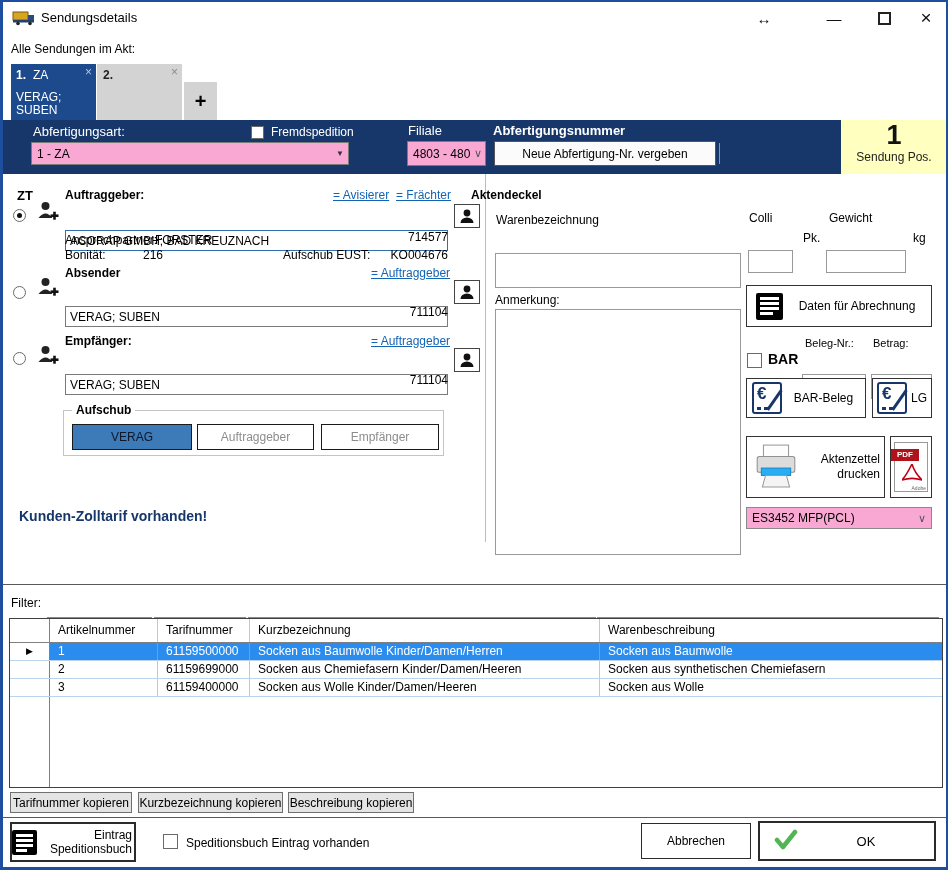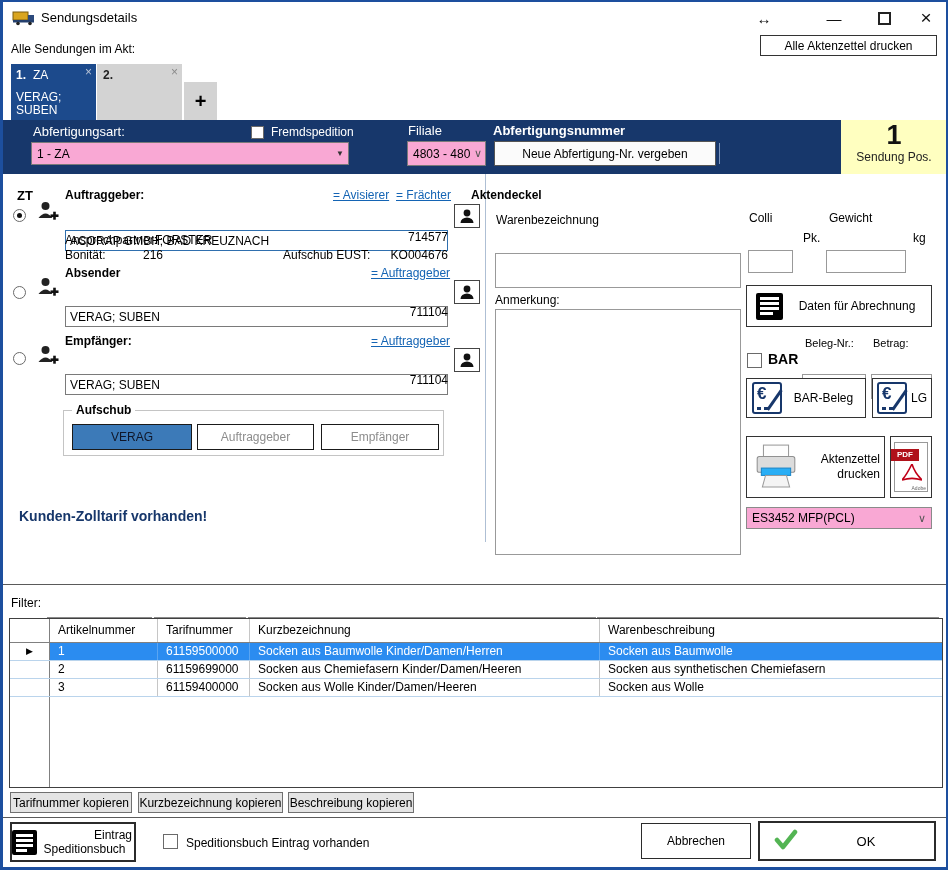--- a/index.html
+++ b/index.html
@@ -82,21 +82,20 @@
     <span class="lbl" style="left:38px;top:8px;font-size:13px;">Sendungsdetails</span>
     <span class="titlebtn" style="left:748px;">↔</span>
     <span class="titlebtn" style="left:818px;">—</span>
     <span class="titlebtn" style="left:868px;">
         <span style="display:block;width:13px;height:13px;border:2px solid #222;"></span>
       </span>
     <span class="titlebtn" style="left:910px;font-size:19px;">×</span>
   </div>
 
   <span class="lbl" style="left:8px;top:40px;">Alle Sendungen im Akt:</span>
-  <button class="btn" style="left:757px;top:33px;width:177px;height:21px;border-color:#333;">Alle Aktenzettel drucken</button>
 
   <div class="tab1">
     <span class="abs bold" style="left:5px;top:4px;">1.</span>
     <span class="abs" style="left:22px;top:4px;">ZA</span>
     <span class="xclose" style="color:#b8c4d6;">×</span>
     <span class="abs" style="left:5px;top:26px;">VERAG;</span>
     <span class="abs" style="left:5px;top:39px;">SUBEN</span>
   </div>
   <div class="tab2">
     <span class="abs bold" style="left:6px;top:4px;">2.</span>
@@ -333,21 +332,21 @@
 
   <button class="btn" style="left:7px;top:820px;width:126px;height:40px;border-width:2px;justify-content:flex-start;">
     <span class="listic" style="width:25px;height:25px;">
       <span style="top:4px;width:17px;"></span>
         <span style="top:9px;width:17px;"></span>
         <span style="top:14px;width:17px;"></span>
         <span style="top:19px;width:11px;"></span>
     </span>
     <span style="flex:1;text-align:right;line-height:14px;padding-right:2px;">
       <span style="display:block;">Eintrag</span>
-      <span style="display:block;text-align:center;">Speditionsbuch</span>
+      <span style="display:block;">Speditionsbuch</span>
     </span>
   </button>
   <span class="chk" style="left:160px;top:832px;width:15px;height:15px;"></span>
   <span class="lbl" style="left:183px;top:834px;">Speditionsbuch Eintrag vorhanden</span>
 
   <button class="btn" style="left:638px;top:821px;width:110px;height:36px;">Abbrechen</button>
   <button class="btn" style="left:755px;top:819px;width:178px;height:40px;border-width:2px;justify-content:flex-start;padding-left:14px;">
     <span>
       <svg width="24" height="22" viewBox="0 0 24 22">
           <path d="M3 11 L9 18 L21 3" fill="none" stroke="#53b453" stroke-width="4.5" stroke-linecap="round" stroke-linejoin="round"></path>

